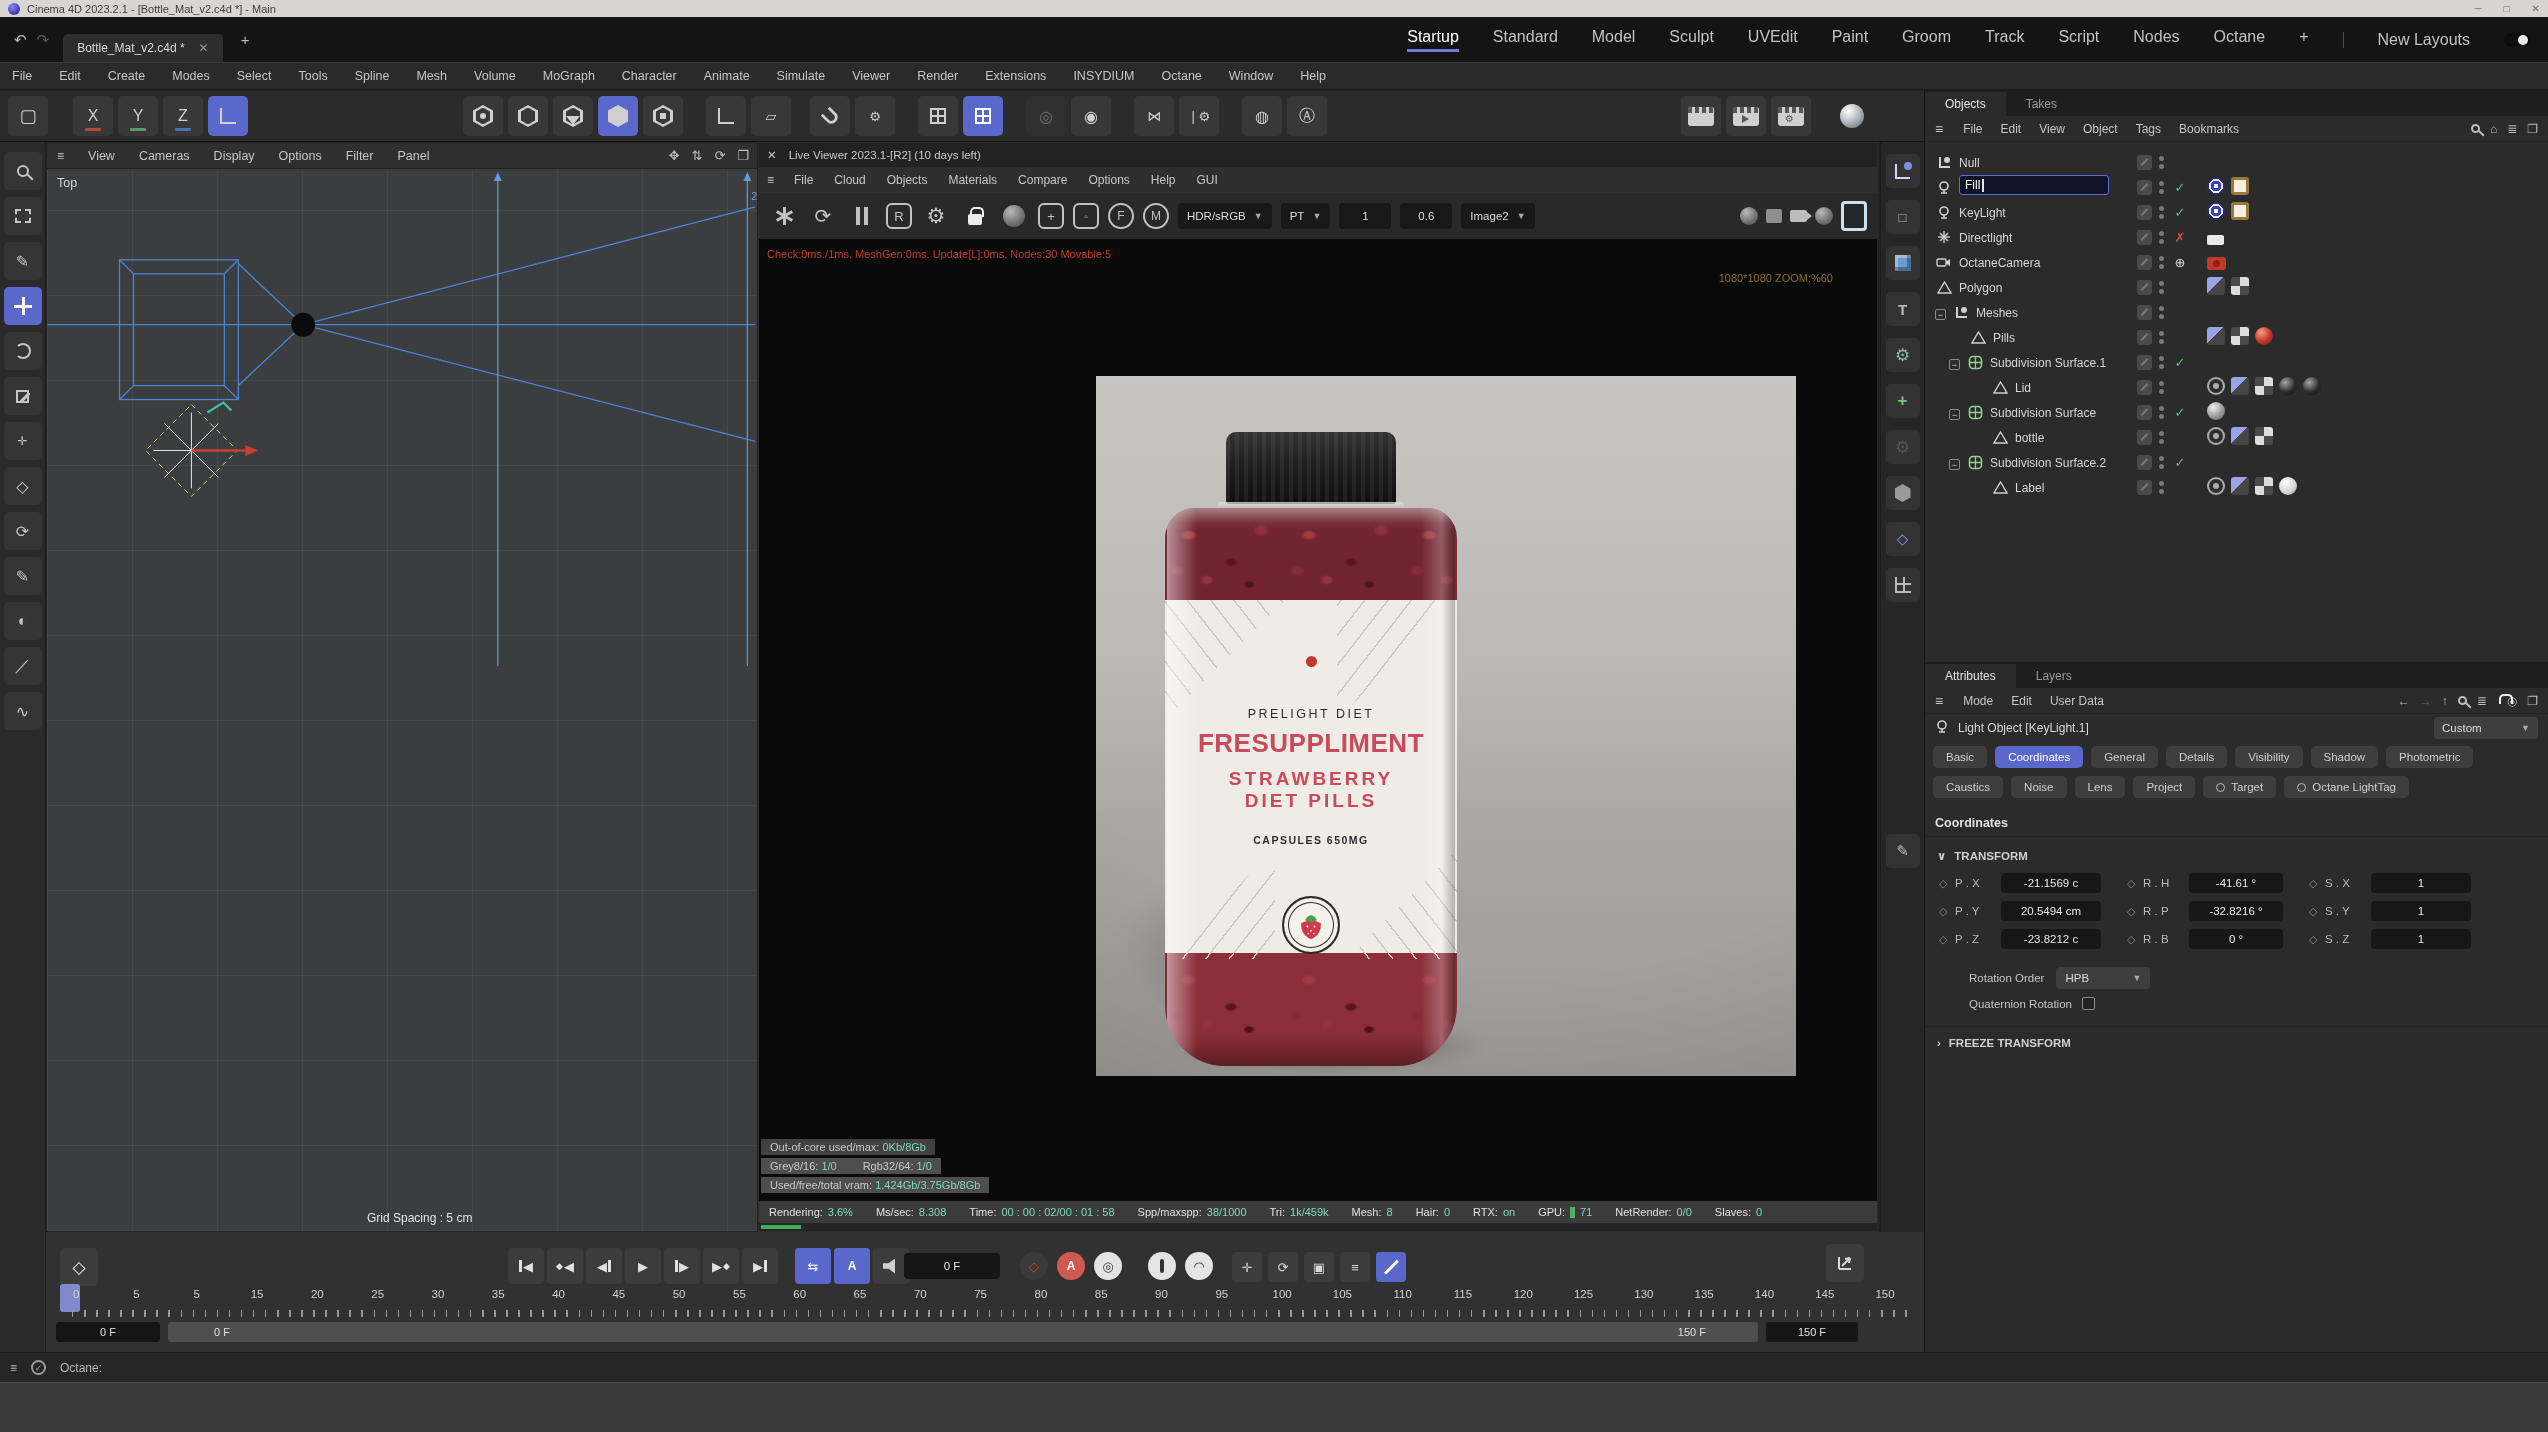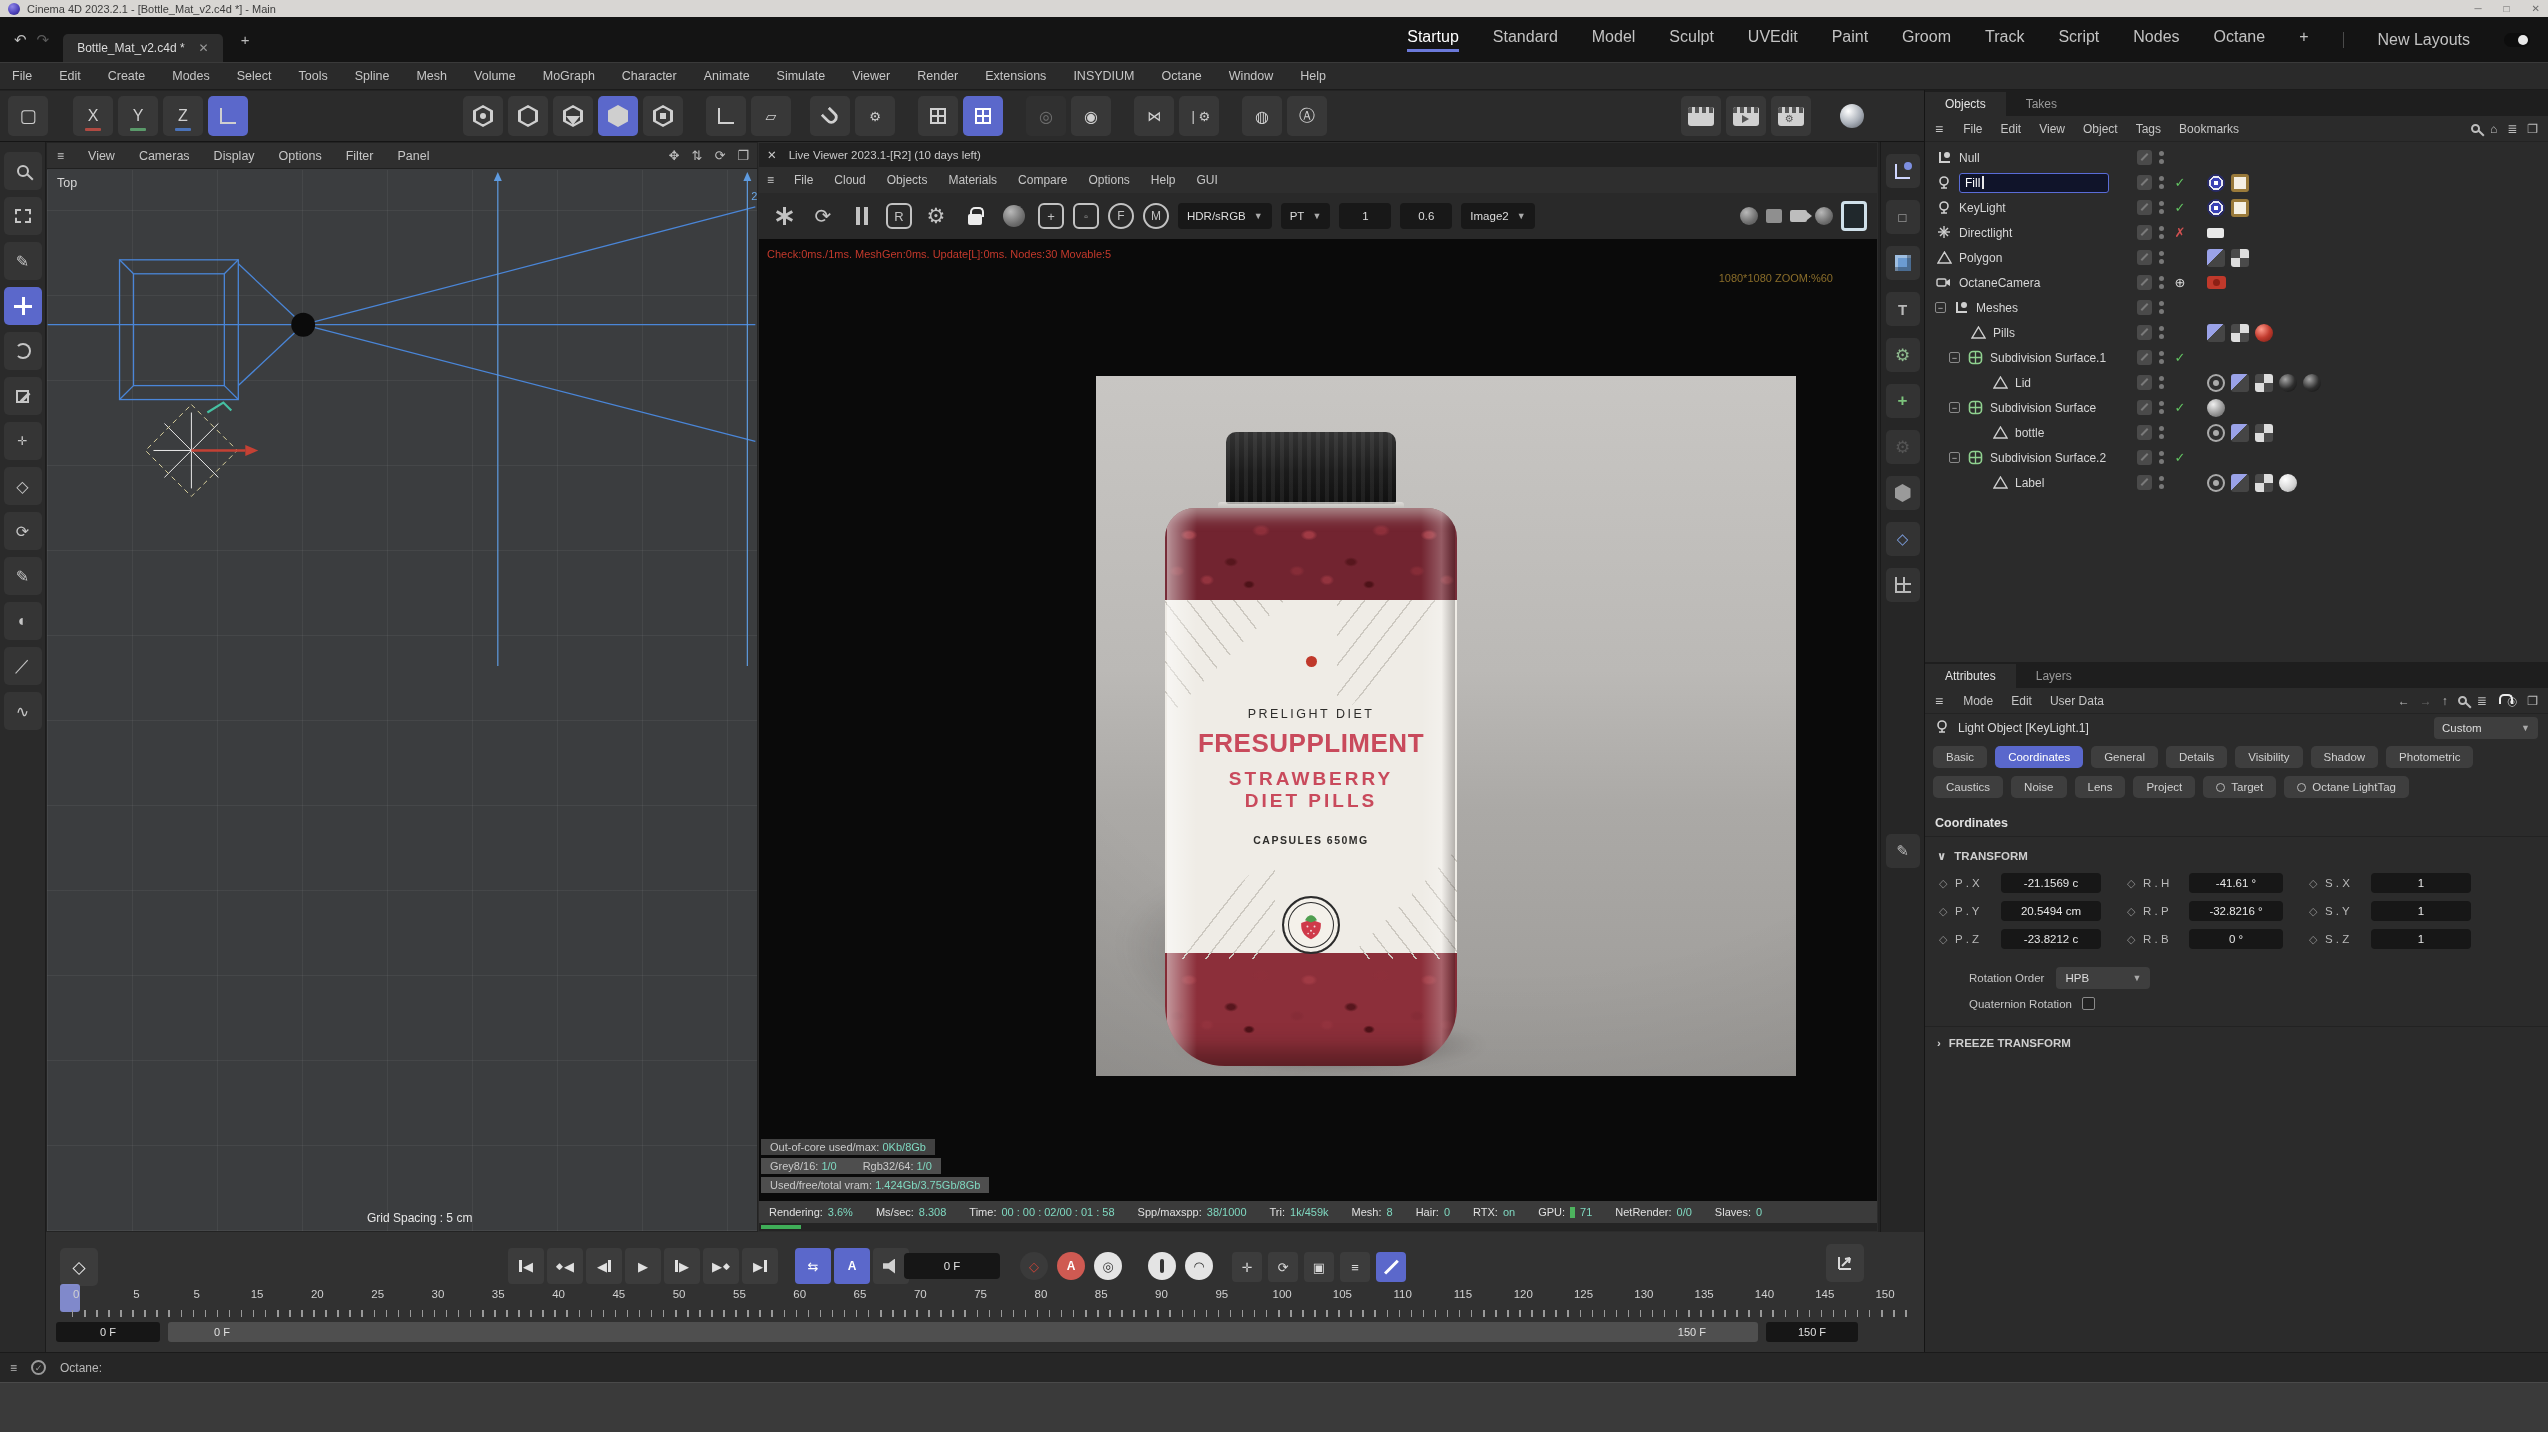--- a/index.html
+++ b/index.html
@@ -144,21 +144,21 @@
 .vox{width:16px;height:16px;background:repeating-linear-gradient(90deg,#b9b9b9 0 2px,transparent 2px 8px),repeating-linear-gradient(0deg,#b9b9b9 0 2px,transparent 2px 8px)}
 
 .rpanel{position:absolute;left:1924px;top:90px;width:624px;height:1262px;background:#2b2b2b;border-left:1px solid #151515}
 .ptabs{height:26px;background:#1e1e1e;display:flex;align-items:flex-end}
 .ptab{padding:5px 20px;font-size:12px;color:#9a9a9a}
 .ptab.active{background:#2b2b2b;color:#e4e4e4}
 .pmenu{height:26px;display:flex;align-items:center;gap:20px;padding:0 10px;font-size:12px;color:#c4c4c4;border-bottom:1px solid #232323}
 .pmenu .hb{font-size:14px}
 .pmenu .ricons{margin-left:auto;display:flex;align-items:center;gap:10px;color:#bdbdbd;font-size:12px}
 .tree{position:relative;padding-top:3px}
-.trow{height:25px;display:flex;align-items:center;position:relative;font-size:12px;color:#d6d6d6}
+.trow{height:25px;display:flex;align-items:flex-end;position:relative;font-size:12px;color:#d6d6d6}
 .oicon{width:18px;margin-right:6px;display:flex;justify-content:center;flex:none}
 .exp{width:11px;height:11px;border:1px solid #8a8a8a;border-radius:2px;display:flex;align-items:center;justify-content:center;font-size:9px;color:#cfcfcf;margin-right:6px;flex:none}
 .slotA{position:absolute;left:212px;display:flex;align-items:center;gap:7px}
 .lsq{width:15px;height:15px;background:#4a4a4a;border-radius:3px;position:relative}
 .lsq::after{content:"";position:absolute;left:3px;top:6px;width:9px;height:2px;background:#7a7a7a;transform:rotate(-45deg)}
 .vdots{display:flex;flex-direction:column;gap:3px}
 .vdots i{width:5px;height:5px;border-radius:50%;background:#787878}
 .chk{width:18px;text-align:center;font-weight:bold;font-size:13px}
 .chk.g{color:#62c462}.chk.r{color:#d05050}.chk.w{color:#ddd;font-weight:normal}
 .tags{position:absolute;left:282px;display:flex;align-items:center;gap:6px}
@@ -799,55 +799,55 @@
               <i></i>
             </span>
             <span class="chk r">✗</span>
           </span>
         <span class="tags">
             <span class="t-wrect"></span>
           </span>
       </div>
       <div class="trow" style="padding-left:10px">
         <span class="oicon">
+            <svg width="16" height="15">
+              <rect x="1" y="4" width="9" height="7" rx="1.5" stroke="#cfcfcf" stroke-width="1.4" fill="none"></rect>
+              <path d="M10 6.5 L14 4 v7 l-4 -2.5" fill="#cfcfcf"></path>
+            </svg>
+          </span>
+        <span>OctaneCamera</span>
+        <span class="slotA">
+            <span class="lsq"></span>
+            <span class="vdots">
+              <i></i>
+              <i></i>
+            </span>
+            <span class="chk w">⊕</span>
+          </span>
+        <span class="tags">
+            <span class="t-ocam"></span>
+          </span>
+      </div>
+      <div class="trow" style="padding-left:10px">
+        <span class="oicon">
             <svg width="15" height="14">
               <path d="M7.5 1 L14 12 L1 12 Z" stroke="#cfcfcf" stroke-width="1.4" fill="none"></path>
             </svg>
           </span>
         <span>Polygon</span>
         <span class="slotA">
             <span class="lsq"></span>
             <span class="vdots">
               <i></i>
               <i></i>
             </span>
           </span>
         <span class="tags">
             <span class="tag t-phong"></span>
             <span class="tag t-uv"></span>
-          </span>
-      </div>
-      <div class="trow" style="padding-left:10px">
-        <span class="oicon">
-            <svg width="16" height="15">
-              <rect x="1" y="4" width="9" height="7" rx="1.5" stroke="#cfcfcf" stroke-width="1.4" fill="none"></rect>
-              <path d="M10 6.5 L14 4 v7 l-4 -2.5" fill="#cfcfcf"></path>
-            </svg>
-          </span>
-        <span>OctaneCamera</span>
-        <span class="slotA">
-            <span class="lsq"></span>
-            <span class="vdots">
-              <i></i>
-              <i></i>
-            </span>
-            <span class="chk w">⊕</span>
-          </span>
-        <span class="tags">
-            <span class="t-ocam"></span>
           </span>
       </div>
       <div class="trow" style="padding-left:10px">
         <span class="exp">−</span>
         <span class="oicon">
             <svg width="15" height="15">
               <path d="M3 2v10h10" stroke="#cfcfcf" stroke-width="2" fill="none"></path>
               <circle cx="10" cy="5" r="3" fill="#cfcfcf"></circle>
             </svg>
           </span>

